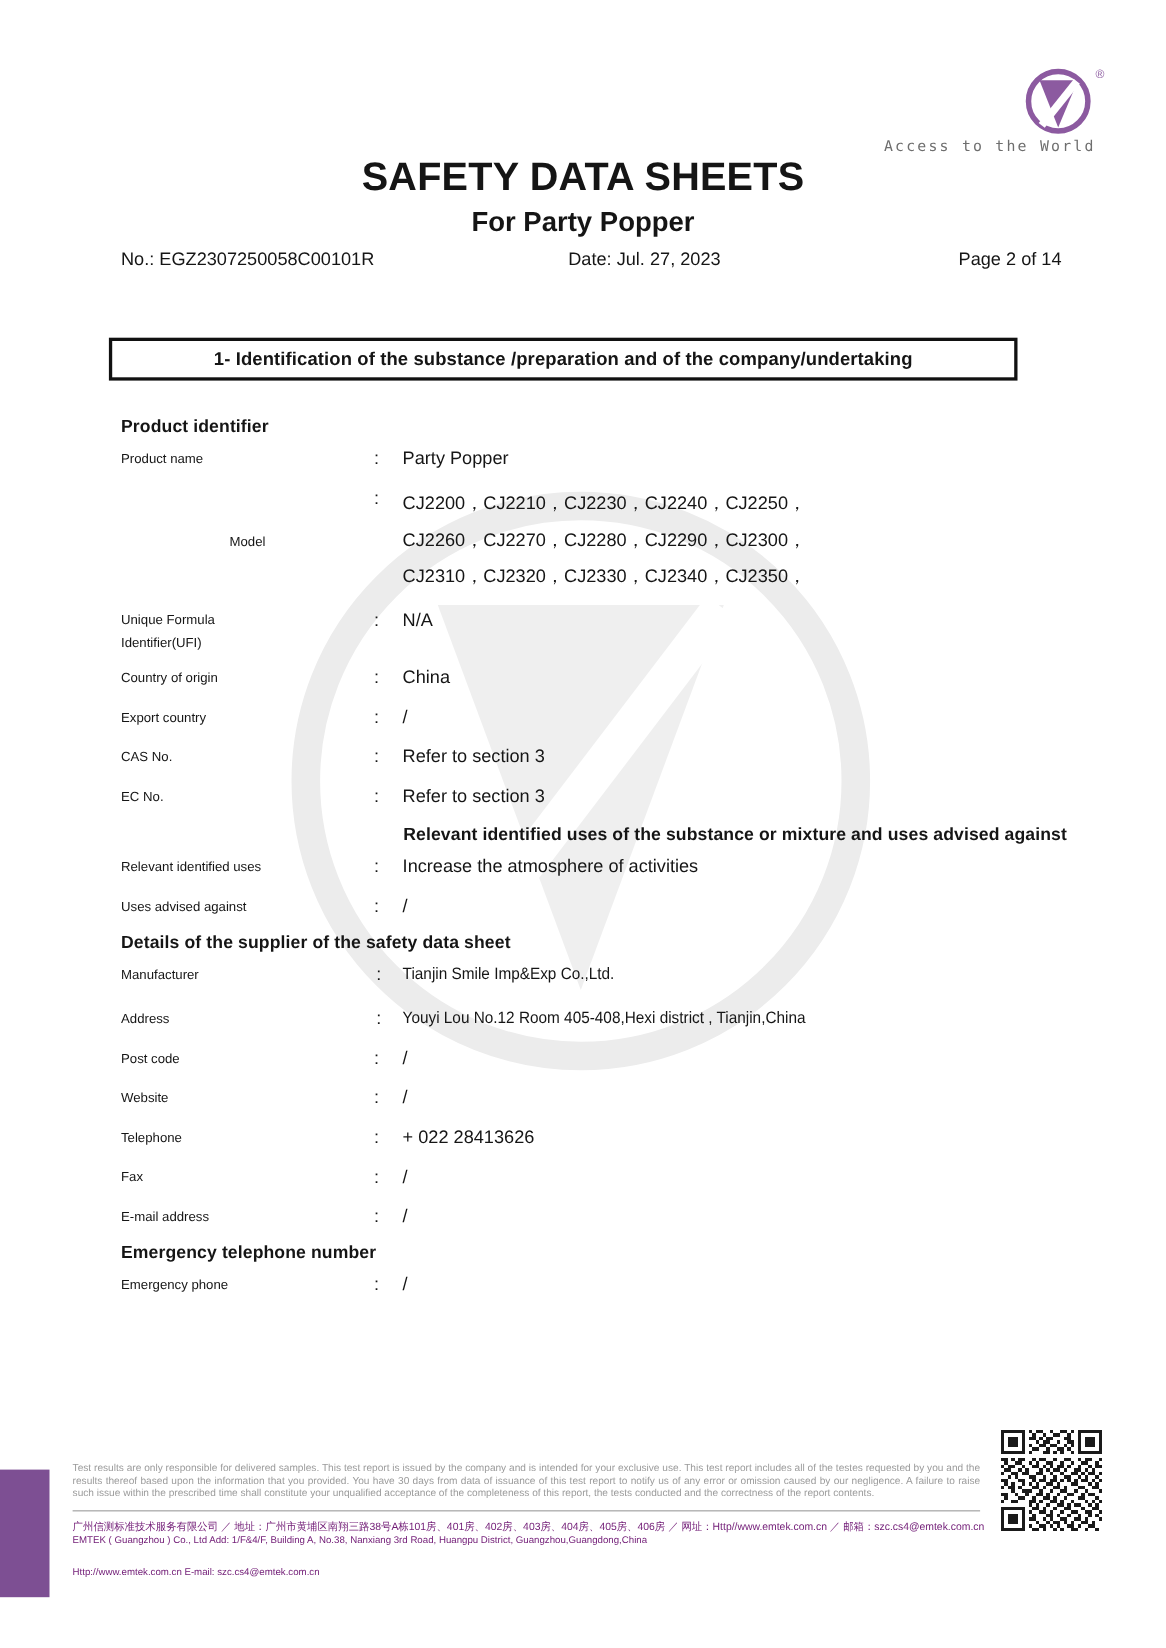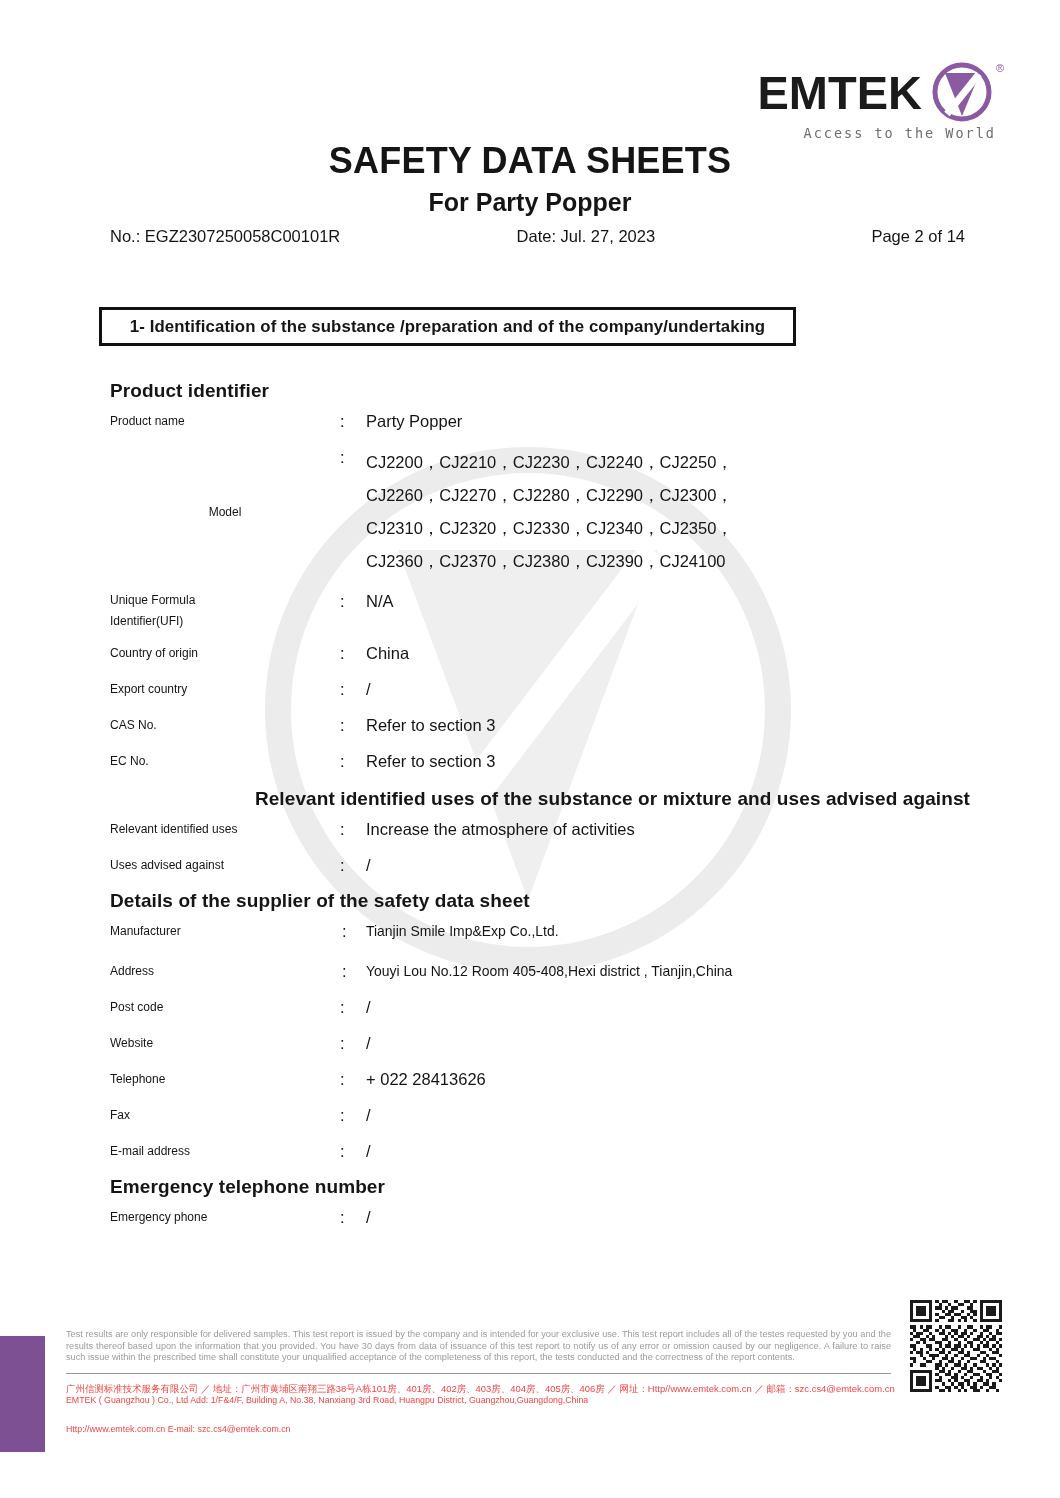--- a/index.html
+++ b/index.html
@@ -98,21 +98,21 @@
     font-size: 16.5px;
     z-index: 3;
   }
   #meta-row .meta-date { margin-right: 40px; }
 
   
   #section-box {
     position: absolute;
     left: 99px;
     top: 307px;
-    width: 697px;
+    width: 826px;
     height: 39px;
     border: 3px solid #111;
     background: #fff;
     z-index: 3;
     box-sizing: border-box;
   }
   #section-box .inner {
     width: 100%;
     height: 100%;
     display: flex;
@@ -125,21 +125,21 @@
 
   
   #body {
     position: absolute;
     left: 110px;
     top: 380px;
     width: 860px;
     z-index: 2;
   }
   .group-heading {
-    font-size: 19px;
+    font-size: 16px;
     font-weight: bold;
     margin: 0 0 8px 0;
     letter-spacing: 0.1px;
   }
   .grp-uses  { margin-top: 16px; text-align: right; }
   .grp-supp  { margin-top: 14px; }
   .grp-emerg { margin-top: 14px; }
 
   .row {
     display: flex;
@@ -213,21 +213,21 @@
     color: #9b9b9b;
     text-align: justify;
   }
   #footer-rule {
     margin-top: 9px;
     border-top: 1.6px solid #9b9b9b;
     width: 100%;
   }
   #addr-block {
     margin-top: 9px;
-    color: #ef4444;
+    color: #701a75;
   }
   #addr-cn {
     font-size: 9.6px;
     line-height: 12px;
     white-space: nowrap;
     transform: scaleX(0.985);
     transform-origin: left center;
   }
   #addr-en {
     font-size: 8.8px;
@@ -254,21 +254,20 @@
 <body>
 
 <svg id="watermark" viewBox="0 0 540 560" aria-hidden="true">
   <circle cx="270" cy="280" r="250" fill="none" stroke="#ececec" stroke-width="26"></circle>
   <path d="M140 120 L400 120 L270 470 Z" fill="#efefef"></path>
   <path d="M398 122 L150 448" stroke="#ffffff" stroke-width="34" fill="none"></path>
 </svg>
 
 <div id="logo-block">
   <div id="logo-row">
-    <div id="logo-wordmark">EMTEK</div>
     <div id="logo-mark">
       <svg width="76" height="64" viewBox="0 0 76 64">
         <circle cx="36" cy="32" r="27" fill="none" stroke="#8c5aa0" stroke-width="5"></circle>
         <path d="M19 13 L54 13 L36 56 Z" fill="#8c5aa0"></path>
         <path d="M53 14 L21 54" stroke="#ffffff" stroke-width="7" fill="none"></path>
       </svg>
       <span id="logo-reg">®</span>
     </div>
   </div>
   <div id="logo-tagline">Access to the World</div>
@@ -299,21 +298,20 @@
     <div class="val">Party Popper</div>
   </div>
 
   <div class="row model-row">
     <div class="lbl">Model</div>
     <div class="colon">:</div>
     <div class="val model-lines">
       <div>CJ2200，CJ2210，CJ2230，CJ2240，CJ2250，</div>
       <div>CJ2260，CJ2270，CJ2280，CJ2290，CJ2300，</div>
       <div>CJ2310，CJ2320，CJ2330，CJ2340，CJ2350，</div>
-      <div>CJ2360，CJ2370，CJ2380，CJ2390，CJ24100</div>
     </div>
   </div>
 
   <div class="row ufi-row">
     <div class="lbl">
       <div>Unique Formula</div>
       <div>Identifier(UFI)</div>
     </div>
     <div class="colon">:</div>
     <div class="val">N/A</div>

